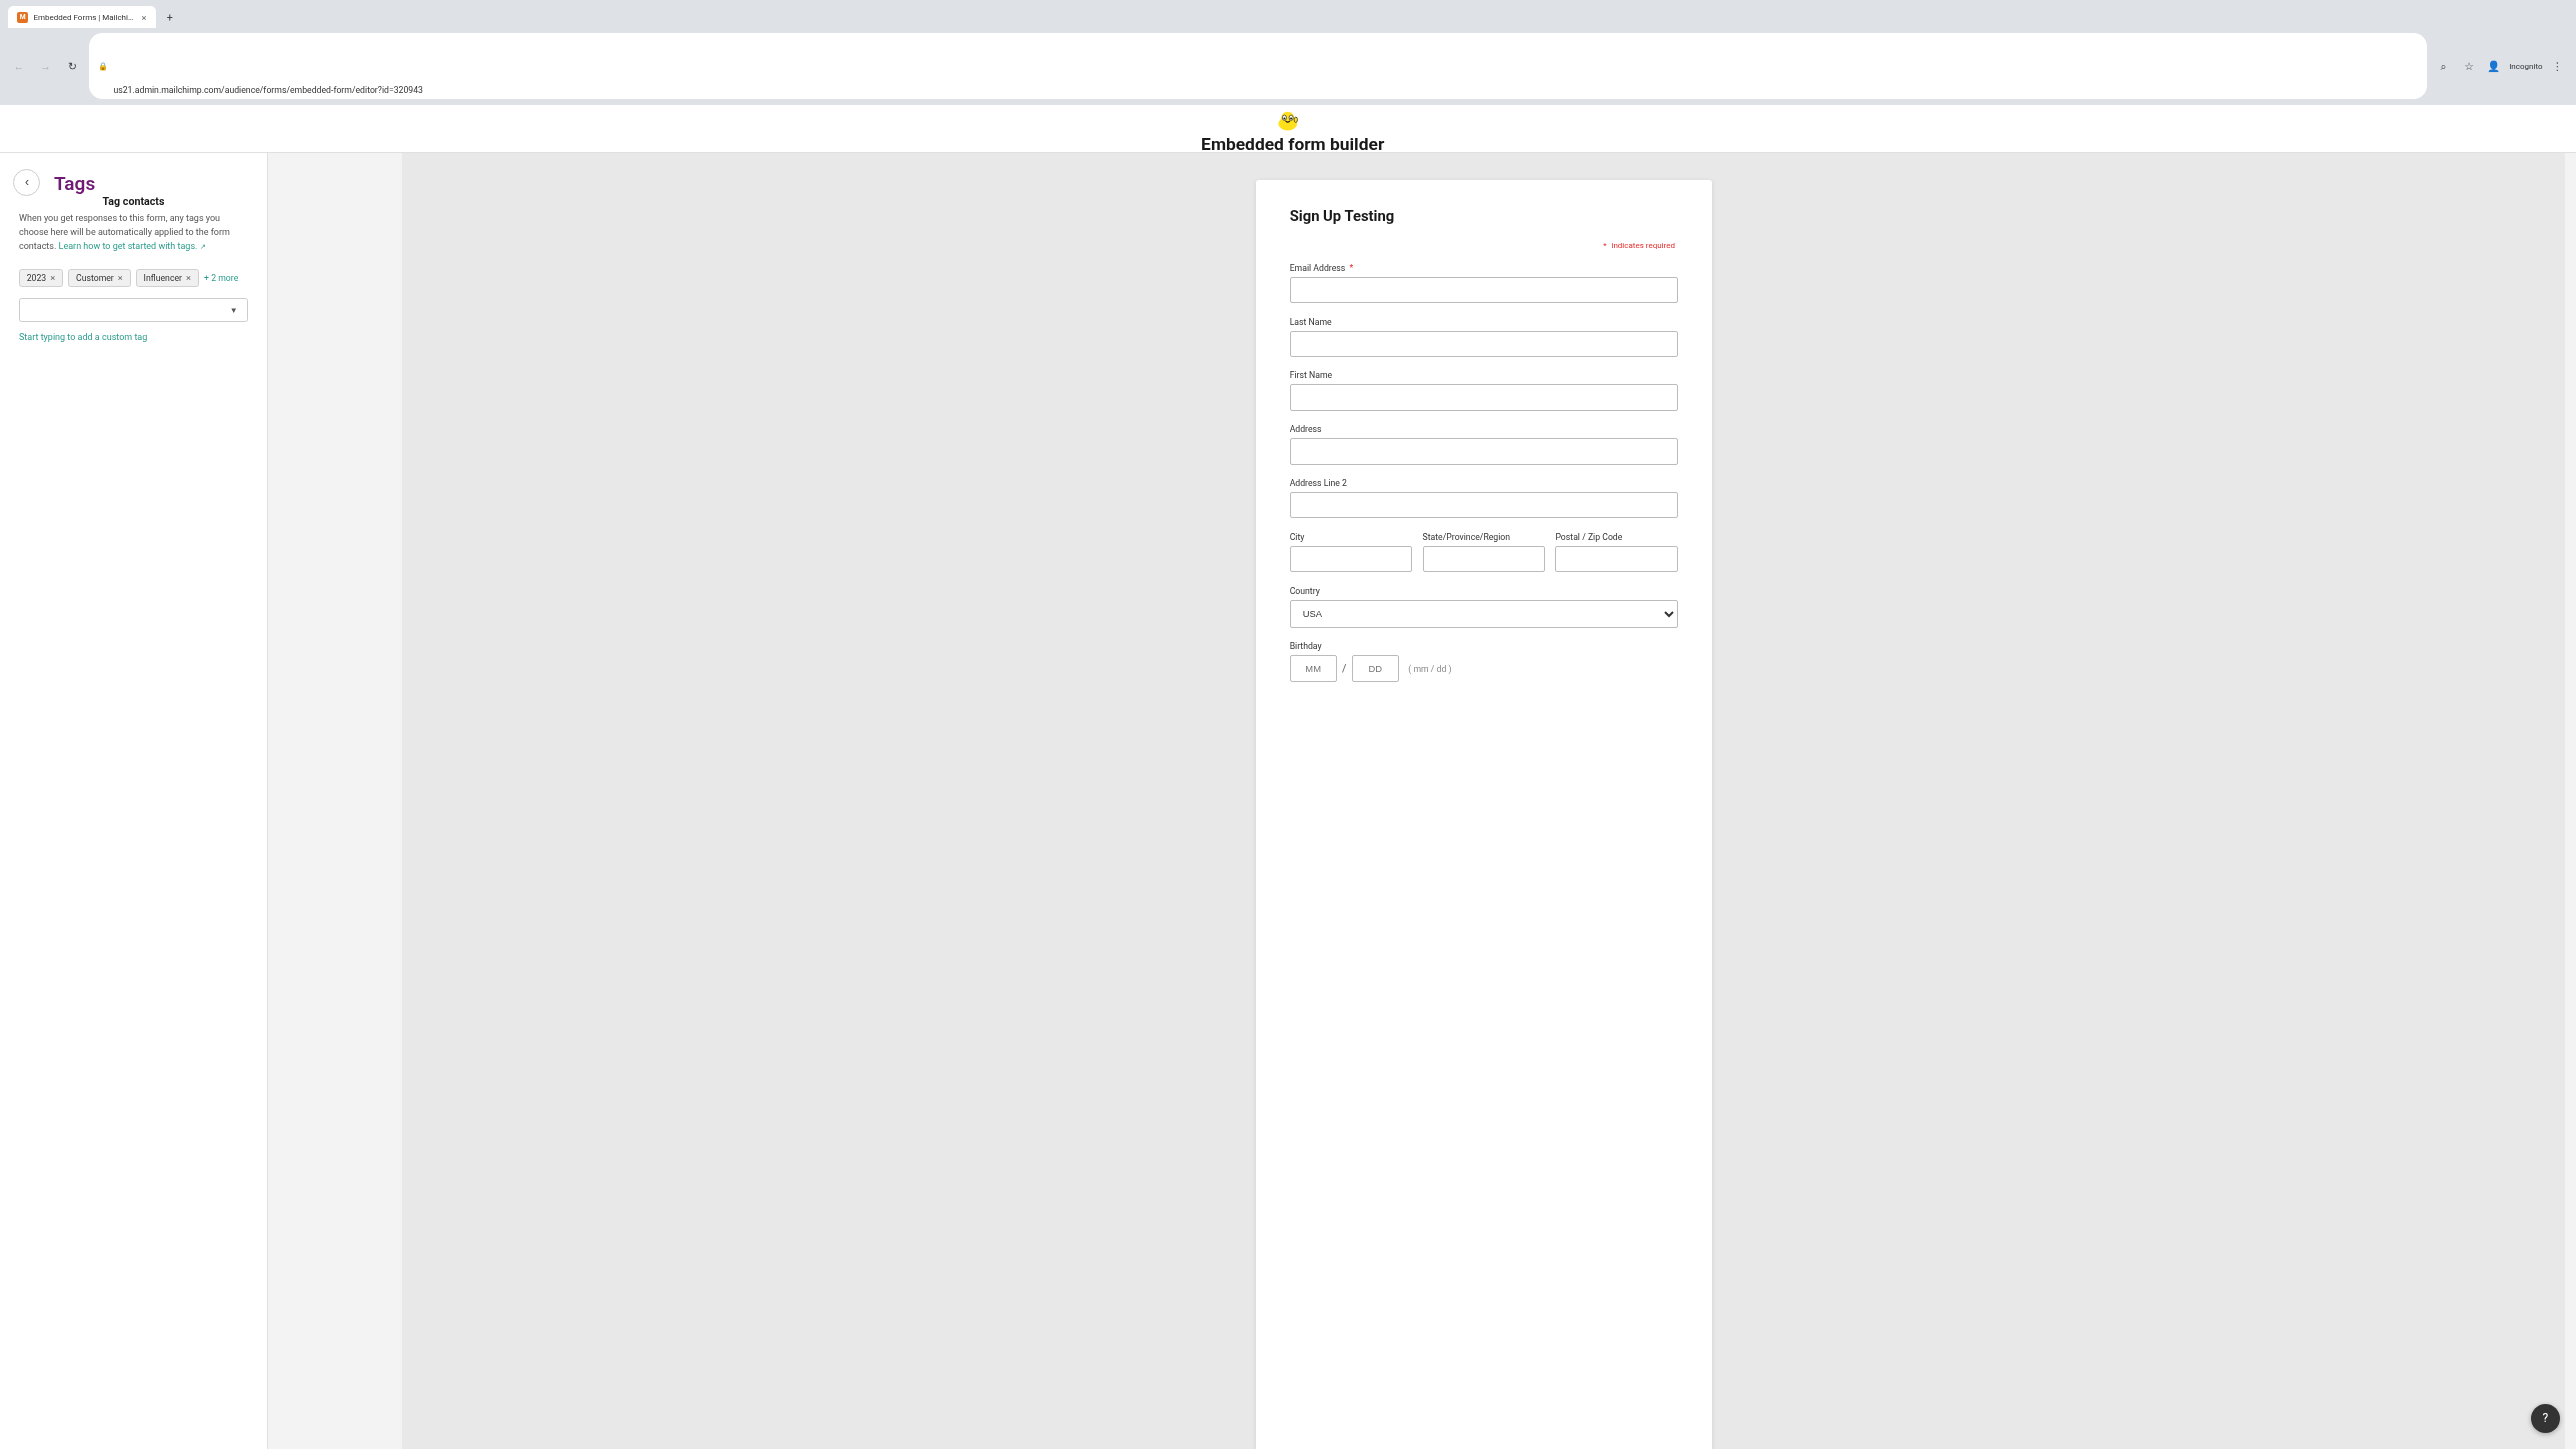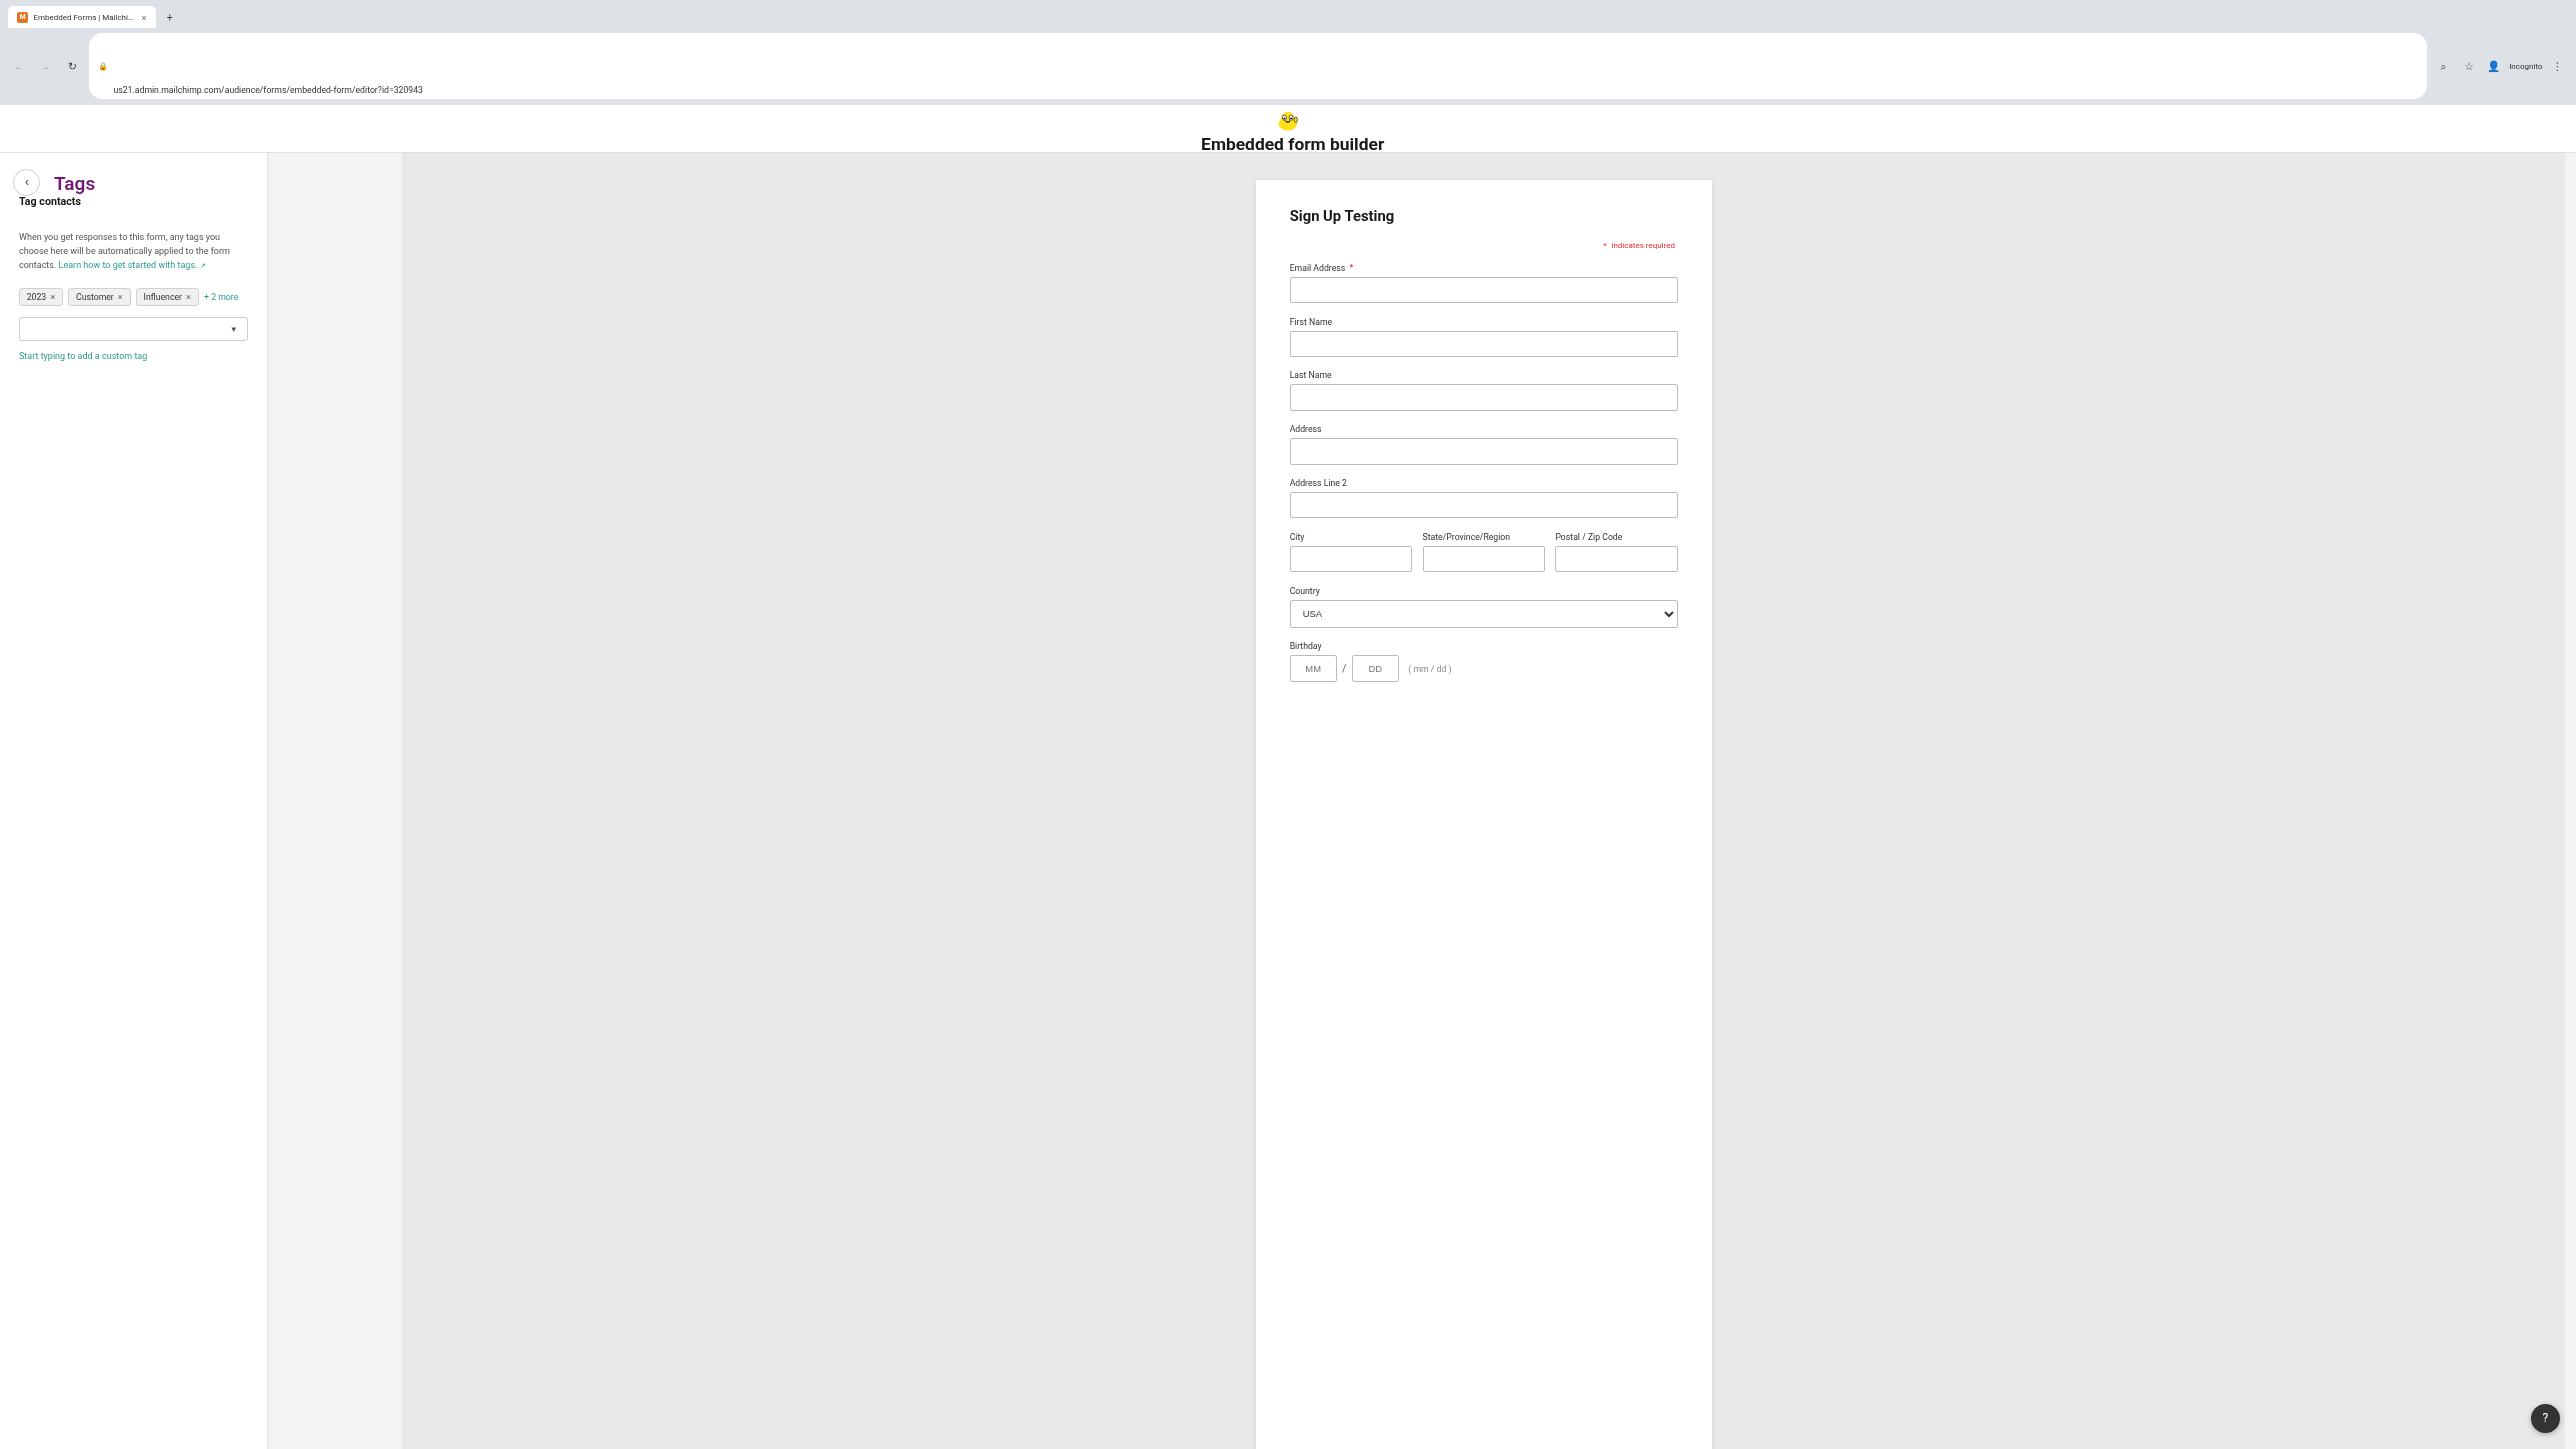--- a/index.html
+++ b/index.html
@@ -30,21 +30,21 @@
     .btn-finish-later { border: 1.3px solid #1a1a1a; background: white; padding: 6.7px 14.8px; border-radius: 4px; font-size: 10px; font-weight: 600; cursor: pointer; color: #1a1a1a; }
     .btn-continue { background: #737373; color: white; border: none; padding: 6.7px 17.4px; border-radius: 4px; font-size: 10px; font-weight: 600; cursor: pointer; }
 
     
     .app-body { display: flex; height: calc(100vh - 48px - 54px); }
 
     
     .left-panel { width: 268px; flex-shrink: 0; background: white; border-right: 0.7px solid #e0e0e0; padding: 19px 19px; position: relative; }
     .back-btn { width: 27px; height: 27px; border-radius: 50%; border: 1.3px solid #ccc; background: white; display: flex; align-items: center; justify-content: center; cursor: pointer; color: #444; font-size: 12px; position: absolute; top: 16px; left: 13.4px; }
     .panel-title { font-size: 19px; font-weight: 600; margin-left: 35px; color: #701a75; }
-    .section-title { font-size: 10.7px; font-weight: 700; color: #1a1a1a; margin-bottom: 22px; }
+    .section-title { font-size: 10.7px; font-weight: 700; color: #1a1a1a; margin-bottom: 3px; text-align: center; }
     .section-desc { font-size: 9px; color: #555; line-height: 1.6; margin-bottom: 14.8px; }
     .section-desc a { color: #2b9c8c; text-decoration: none; }
 
     
     .tags-row { display: flex; flex-wrap: wrap; gap: 5.4px; margin-bottom: 10.7px; align-items: center; }
     .tag-chip { display: flex; align-items: center; gap: 4px; background: #f0f0f0; border: 0.7px solid #d0d0d0; border-radius: 2.7px; padding: 3.4px 6.7px; font-size: 8.7px; color: #333; }
     .tag-chip-remove { cursor: pointer; font-size: 9.4px; color: #666; line-height: 1; }
     .tag-more { font-size: 8.7px; color: #2b9c8c; cursor: pointer; }
 
     
@@ -182,26 +182,26 @@
 
       <div class="form-field">
         <label class="form-label">
           <span>Email Address</span>
           <span class="required-star">*</span>
         </label>
         <input class="form-input" type="text" style="">
       </div>
 
       <div class="form-field">
+        <label class="form-label">Last Name</label>
+        <input class="form-input" type="text" style="">
+      </div>
+
+      <div class="form-field">
         <label class="form-label">First Name</label>
-        <input class="form-input" type="text" style="">
-      </div>
-
-      <div class="form-field">
-        <label class="form-label">Last Name</label>
         <input class="form-input" type="text" style="">
       </div>
 
       <div class="form-field">
         <label class="form-label">Address</label>
         <input class="form-input" type="text" style="">
       </div>
 
       <div class="form-field">
         <label class="form-label">Address Line 2</label>

